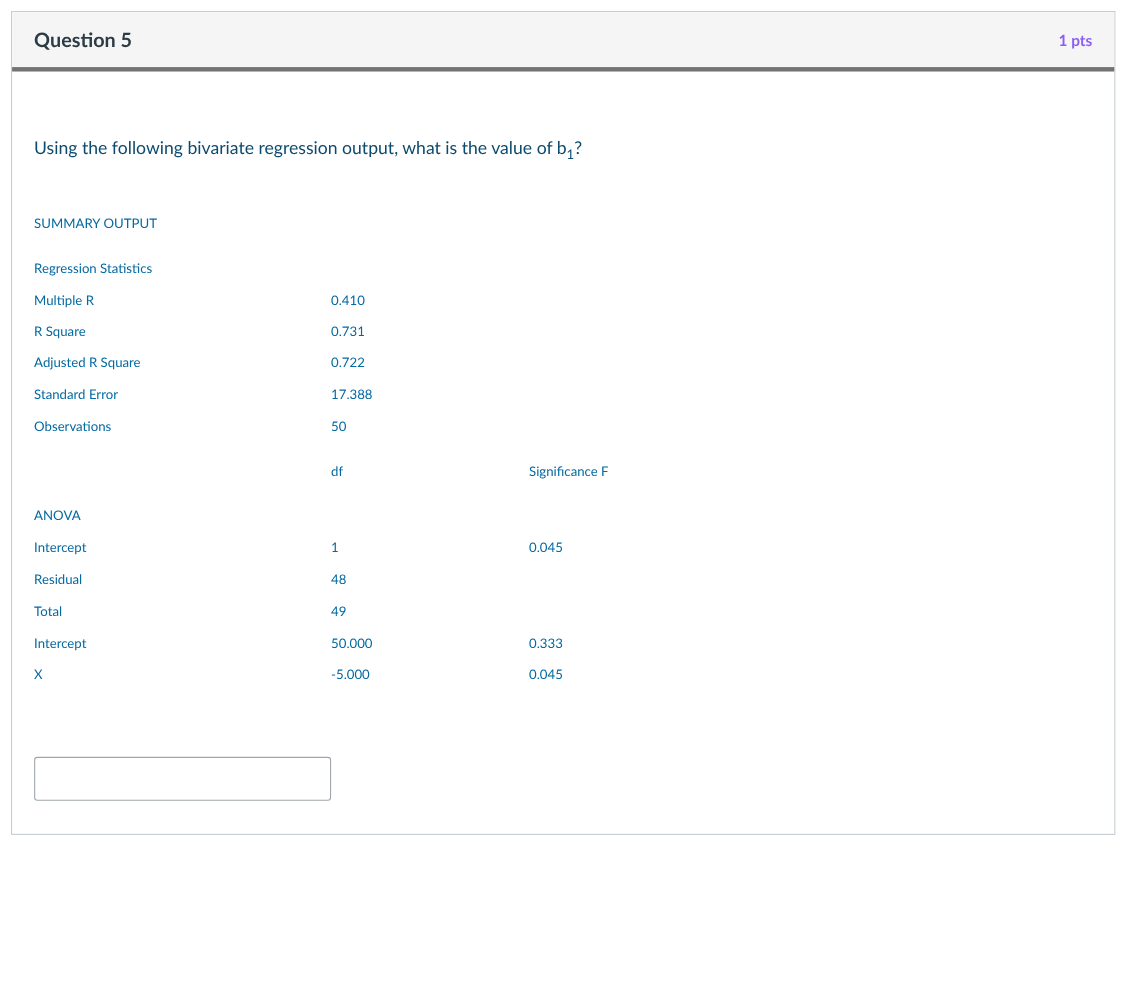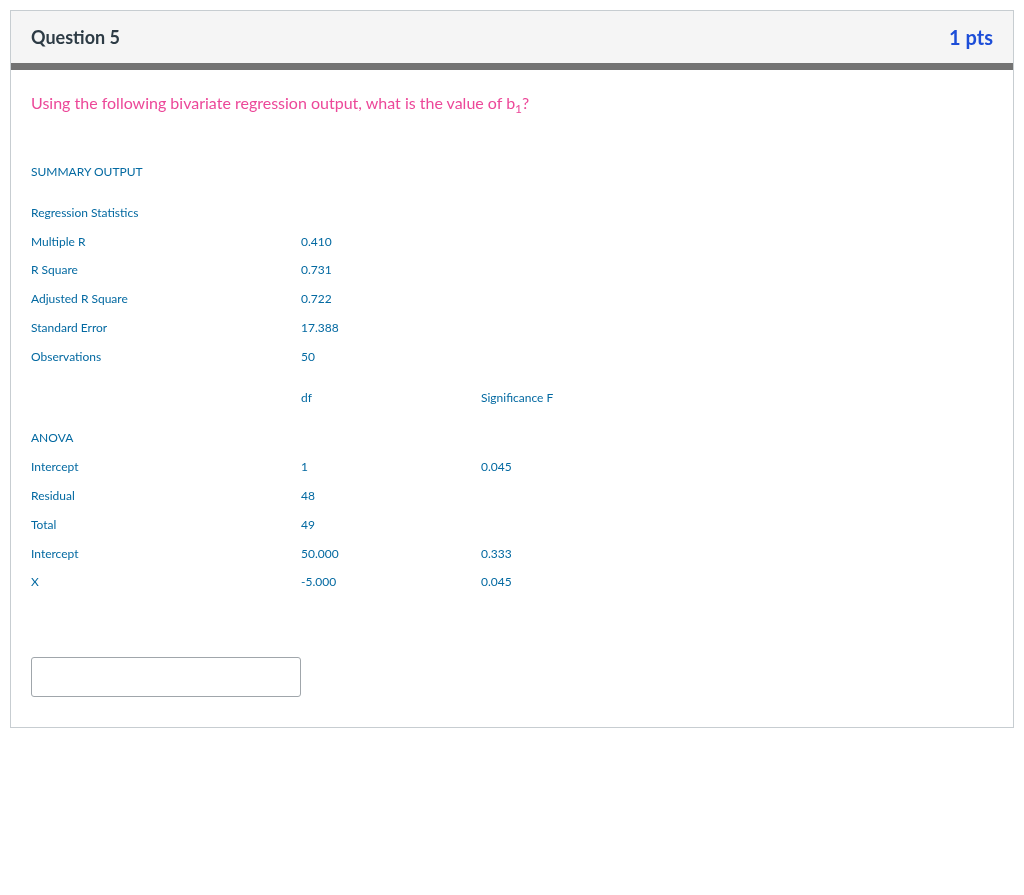--- a/index.html
+++ b/index.html
@@ -15,44 +15,45 @@
       font-size: 16px;
       width: 1024px;
     }
     .question-card {
       border: 1px solid #c7cdd1;
       margin: 0 auto;
       background: #ffffff;
     }
     .question-header {
       background: #f5f5f5;
-      border-bottom: 7px solid #737373;
+      border-bottom: 4px solid #737373;
       padding: 14px 20px;
       display: flex;
       justify-content: space-between;
       align-items: center;
     }
     .question-title {
       font-weight: 700;
       font-size: 18px;
       color: #2d3b45;
     }
     .question-points {
       font-weight: 700;
-      font-size: 20px;
-      color: #1d4ed8;
+      font-size: 14px;
+      color: #8b5cf6;
     }
     .question-body {
       padding: 22px 20px 30px 20px;
     }
     .prompt {
       font-size: 16px;
-      color: #ec4899;
+      color: #0c4a6e;
       margin-bottom: 40px;
       line-height: 1.4;
+      margin-top: 37px;
     }
     .prompt sub {
       font-size: 12px;
       vertical-align: sub;
     }
     .data-table {
       border-collapse: collapse;
       font-size: 12px;
       color: #0369a1;
       margin-bottom: 60px;

